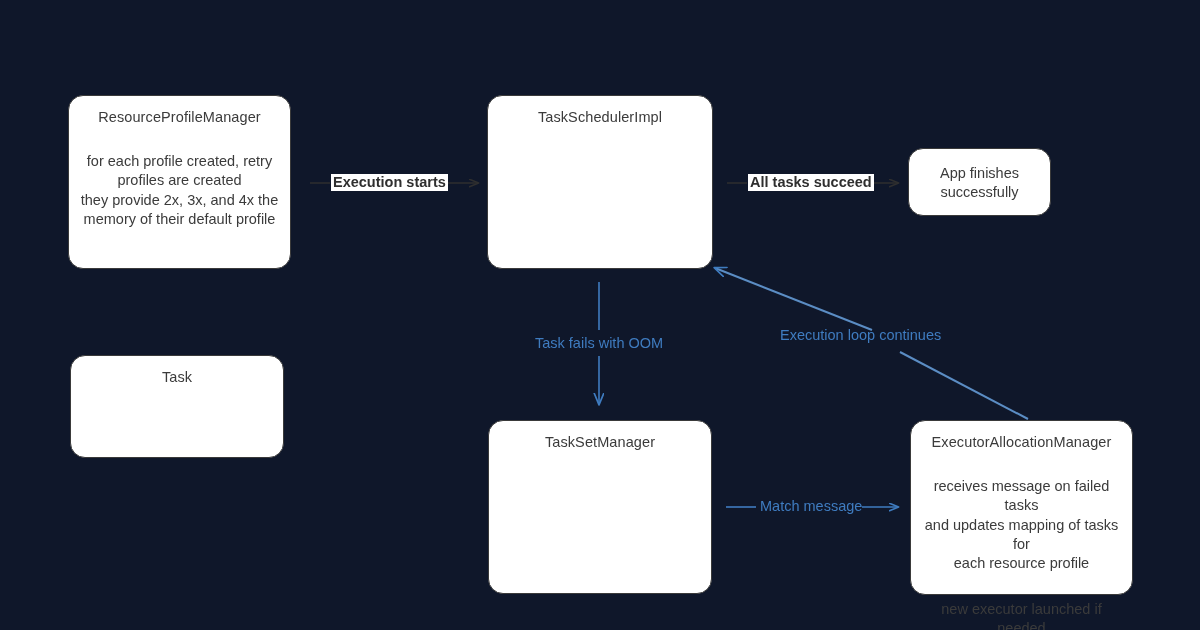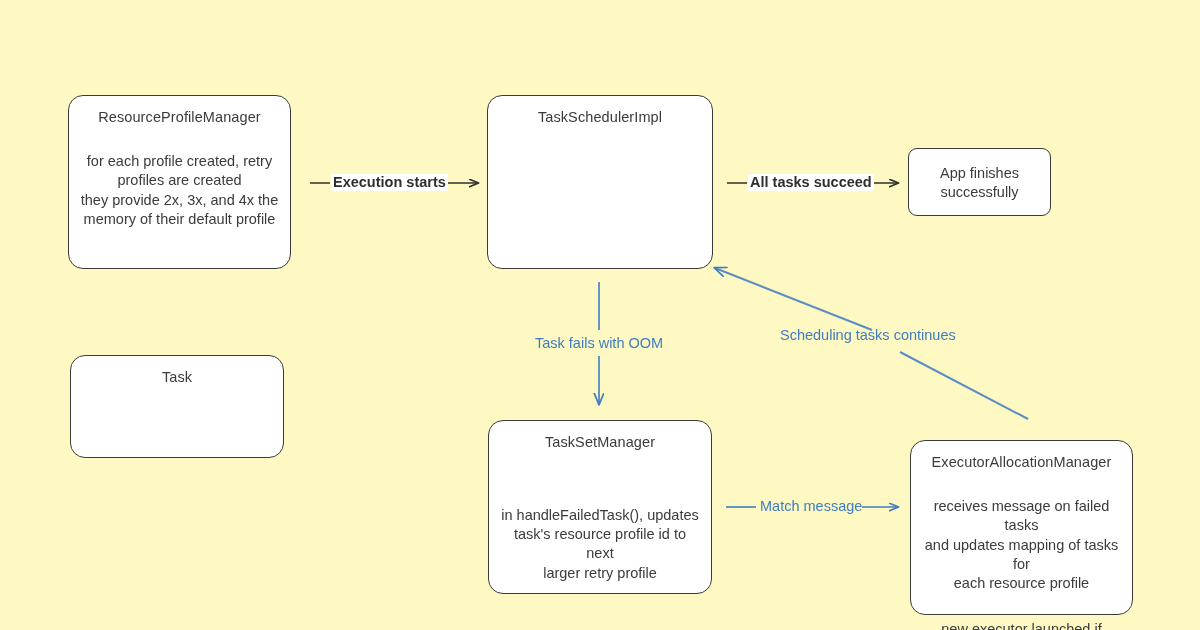--- a/index.html
+++ b/index.html
@@ -11,21 +11,21 @@
     width: 1200px;
     height: 630px;
     font-family: "Liberation Sans", sans-serif;
     color: #3b3b3b;
     overflow: hidden;
   }
   #canvas {
     position: relative;
     width: 1200px;
     height: 630px;
-    background: #fef9c3;
+    background: #0f172a;
   }
   svg.edges {
     position: absolute;
     left: 0;
     top: 0;
     width: 1200px;
     height: 630px;
     pointer-events: none;
   }
   .node {
@@ -63,38 +63,37 @@
   #node-task-scheduler-impl {
     left: 487px; top: 95px; width: 226px; height: 174px;
     justify-content: flex-start;
   }
   #node-task-scheduler-impl .body-1 { margin-top: 28px; }
   #node-task-scheduler-impl .body-2 { margin-top: 26px; }
 
   #node-app-finishes {
     left: 908px; top: 148px; width: 143px; height: 68px;
     justify-content: center;
-    border-radius: 9px;
   }
 
   #node-task {
     left: 70px; top: 318px; width: 214px; height: 103px;
     justify-content: flex-start;
     margin-top: 37px;
   }
   #node-task .node-body { margin-top: 20px; }
 
   #node-task-set-manager {
     left: 488px; top: 420px; width: 224px; height: 174px;
     justify-content: space-between;
   }
   #node-task-set-manager .node-body { margin-top: 27px; }
 
   #node-executor-allocation-manager {
-    left: 910px; top: 440px; width: 223px; height: 175px;
+    left: 910px; top: 420px; width: 223px; height: 175px;
     justify-content: flex-start;
   }
   #node-executor-allocation-manager .body-1 { margin-top: 26px; }
   #node-executor-allocation-manager .body-2 { margin-top: 26px; }
 
   
   .edge-label {
     position: absolute;
     font-size: 14.5px;
     line-height: 1.2;
@@ -171,36 +170,33 @@
     <div class="node-body">App finishes
 successfully</div>
   </div>
 
   <div class="node" id="node-task">
     <div class="node-title">Task</div>
   </div>
 
   <div class="node" id="node-task-set-manager">
     <div class="node-title">TaskSetManager</div>
-    <div class="node-body">in handleFailedTask(), updates
-task's resource profile id to next
-larger retry profile</div>
   </div>
 
   <div class="node" id="node-executor-allocation-manager">
     <div class="node-title">ExecutorAllocationManager</div>
     <div class="node-body body-1">receives message on failed tasks
 and updates mapping of tasks for
 each resource profile</div>
     <div class="node-body body-2">new executor launched if needed</div>
   </div>
 
   <div class="edge-label dark" id="label-execution-starts">Execution starts</div>
 
   <div class="edge-label dark" id="label-all-tasks-succeed">All tasks succeed</div>
 
   <div class="edge-label blue" id="label-task-fails-oom">Task fails with OOM</div>
 
   <div class="edge-label blue" id="label-sends-message">Match message</div>
 
-  <div class="edge-label blue" id="label-scheduling-loop">Scheduling tasks continues</div>
+  <div class="edge-label blue" id="label-scheduling-loop">Execution loop continues</div>
 
 </div>
 
 </body></html>

